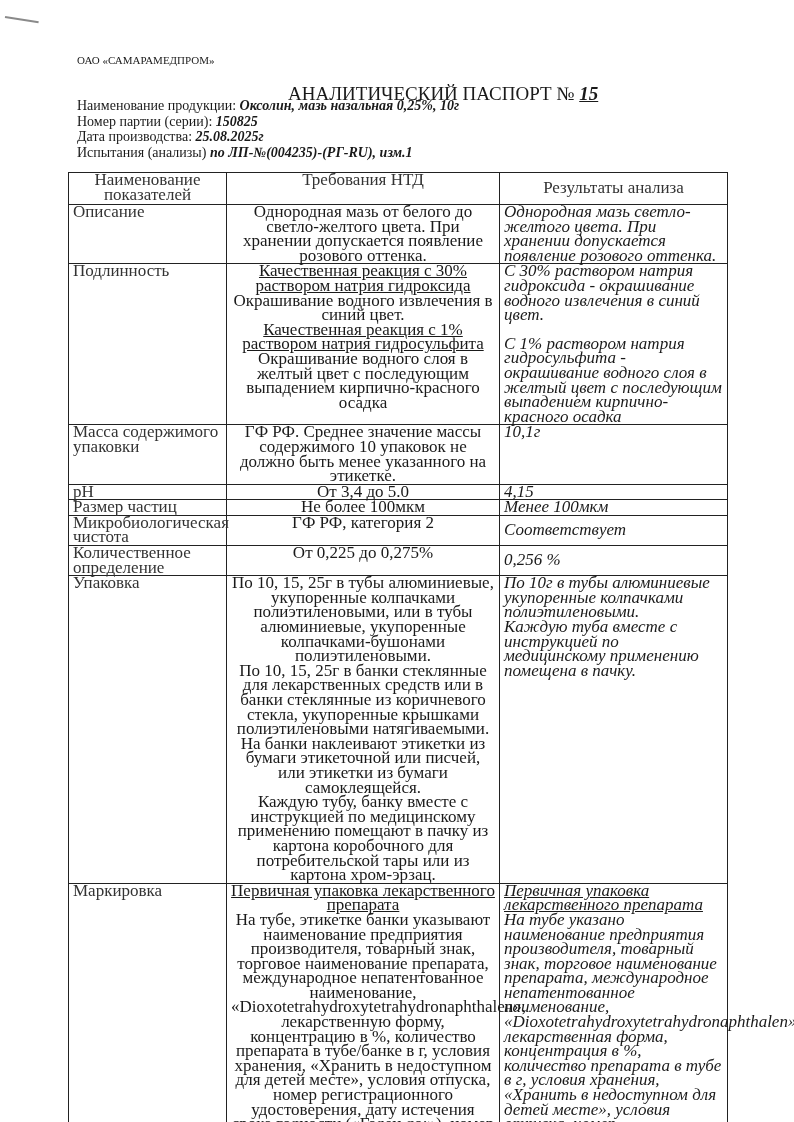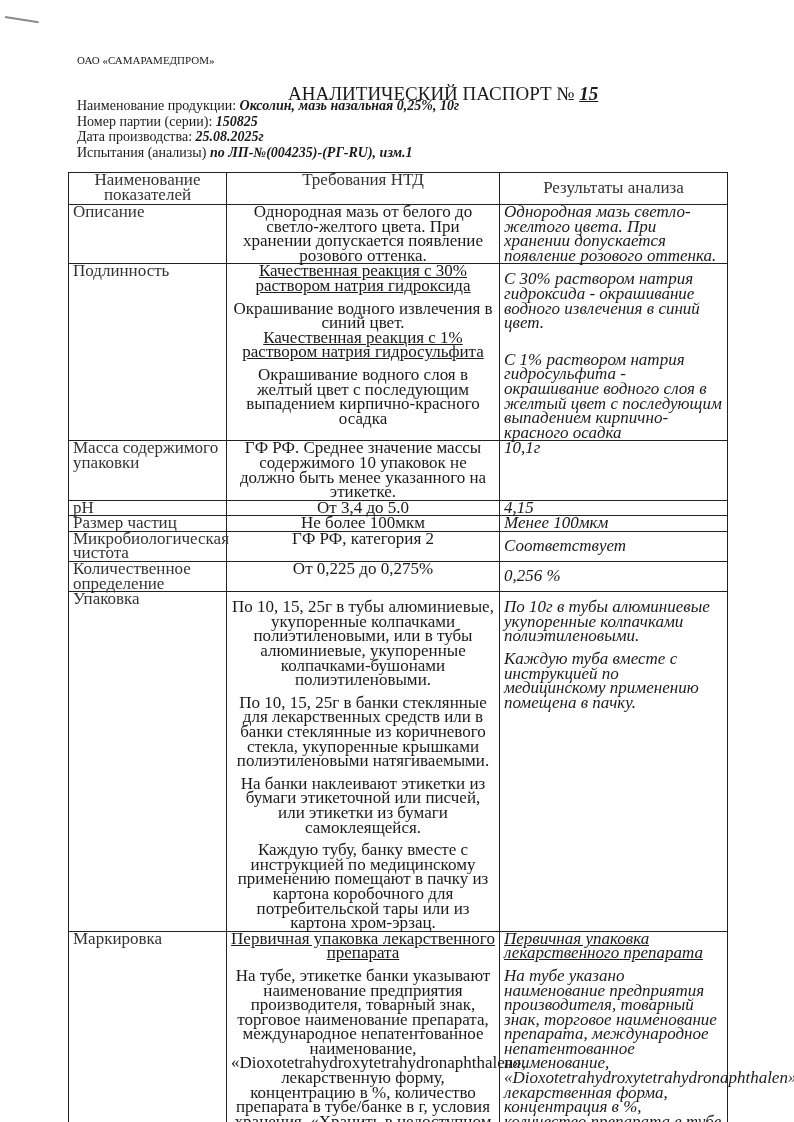--- a/index.html
+++ b/index.html
@@ -14,21 +14,21 @@
   .meta .val { font-style: italic; font-weight: bold; }
   table.pass { position: absolute; left: 68px; top: 172px; width: 659px;
                border-collapse: collapse; table-layout: fixed; font-size: 17px; line-height: 14.6px; }
   table.pass td { border: 1px solid #222; vertical-align: top; padding: 0 4px; }
   col.c1 { width: 158px; } col.c2 { width: 273px; } col.c3 { width: 228px; }
   td.hdr { text-align: center; color: #333; }
   td.name { text-align: left; color: #333; }
   td.req { text-align: center; }
   td.res { text-align: left; font-style: italic; }
   .u { text-decoration: underline; display: block; }
-  .blk { display: block; margin-top: 8px; }
+  .blk { display: block; }
   .gap { display: block; height: 14px; }
   .tall-hdr { height: 31px; }
 </style>
 </head>
 <body>
 
 <div class="scan-mark"></div>
 
 <div class="company">ОАО «САМАРАМЕДПРОМ»</div>
 

